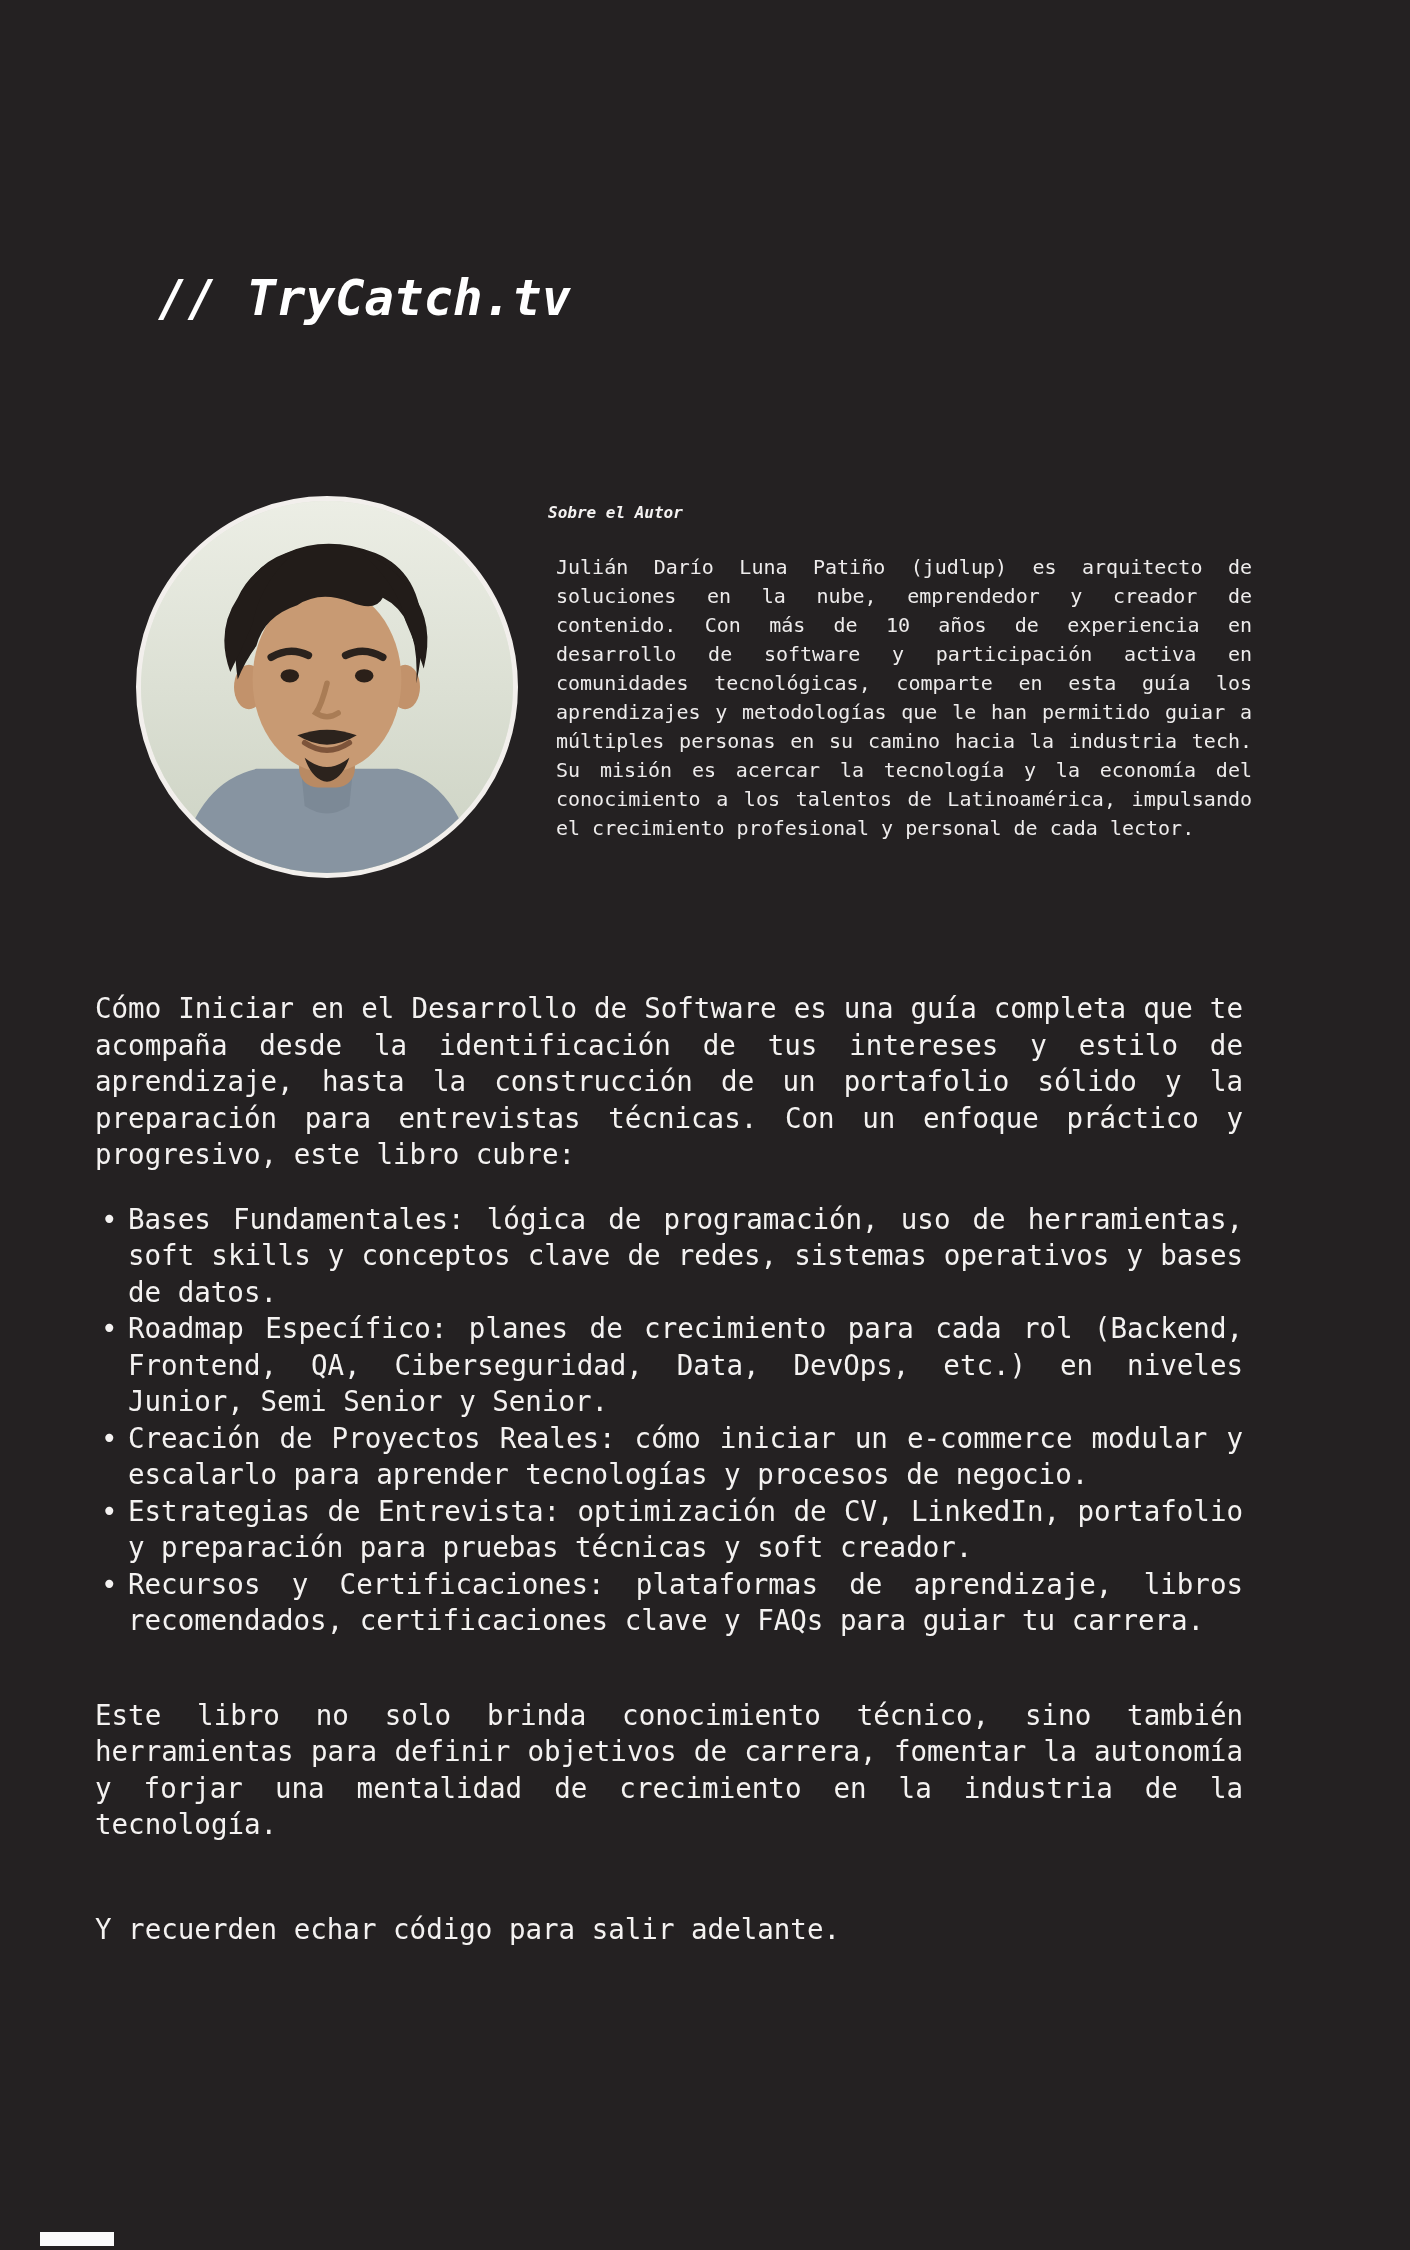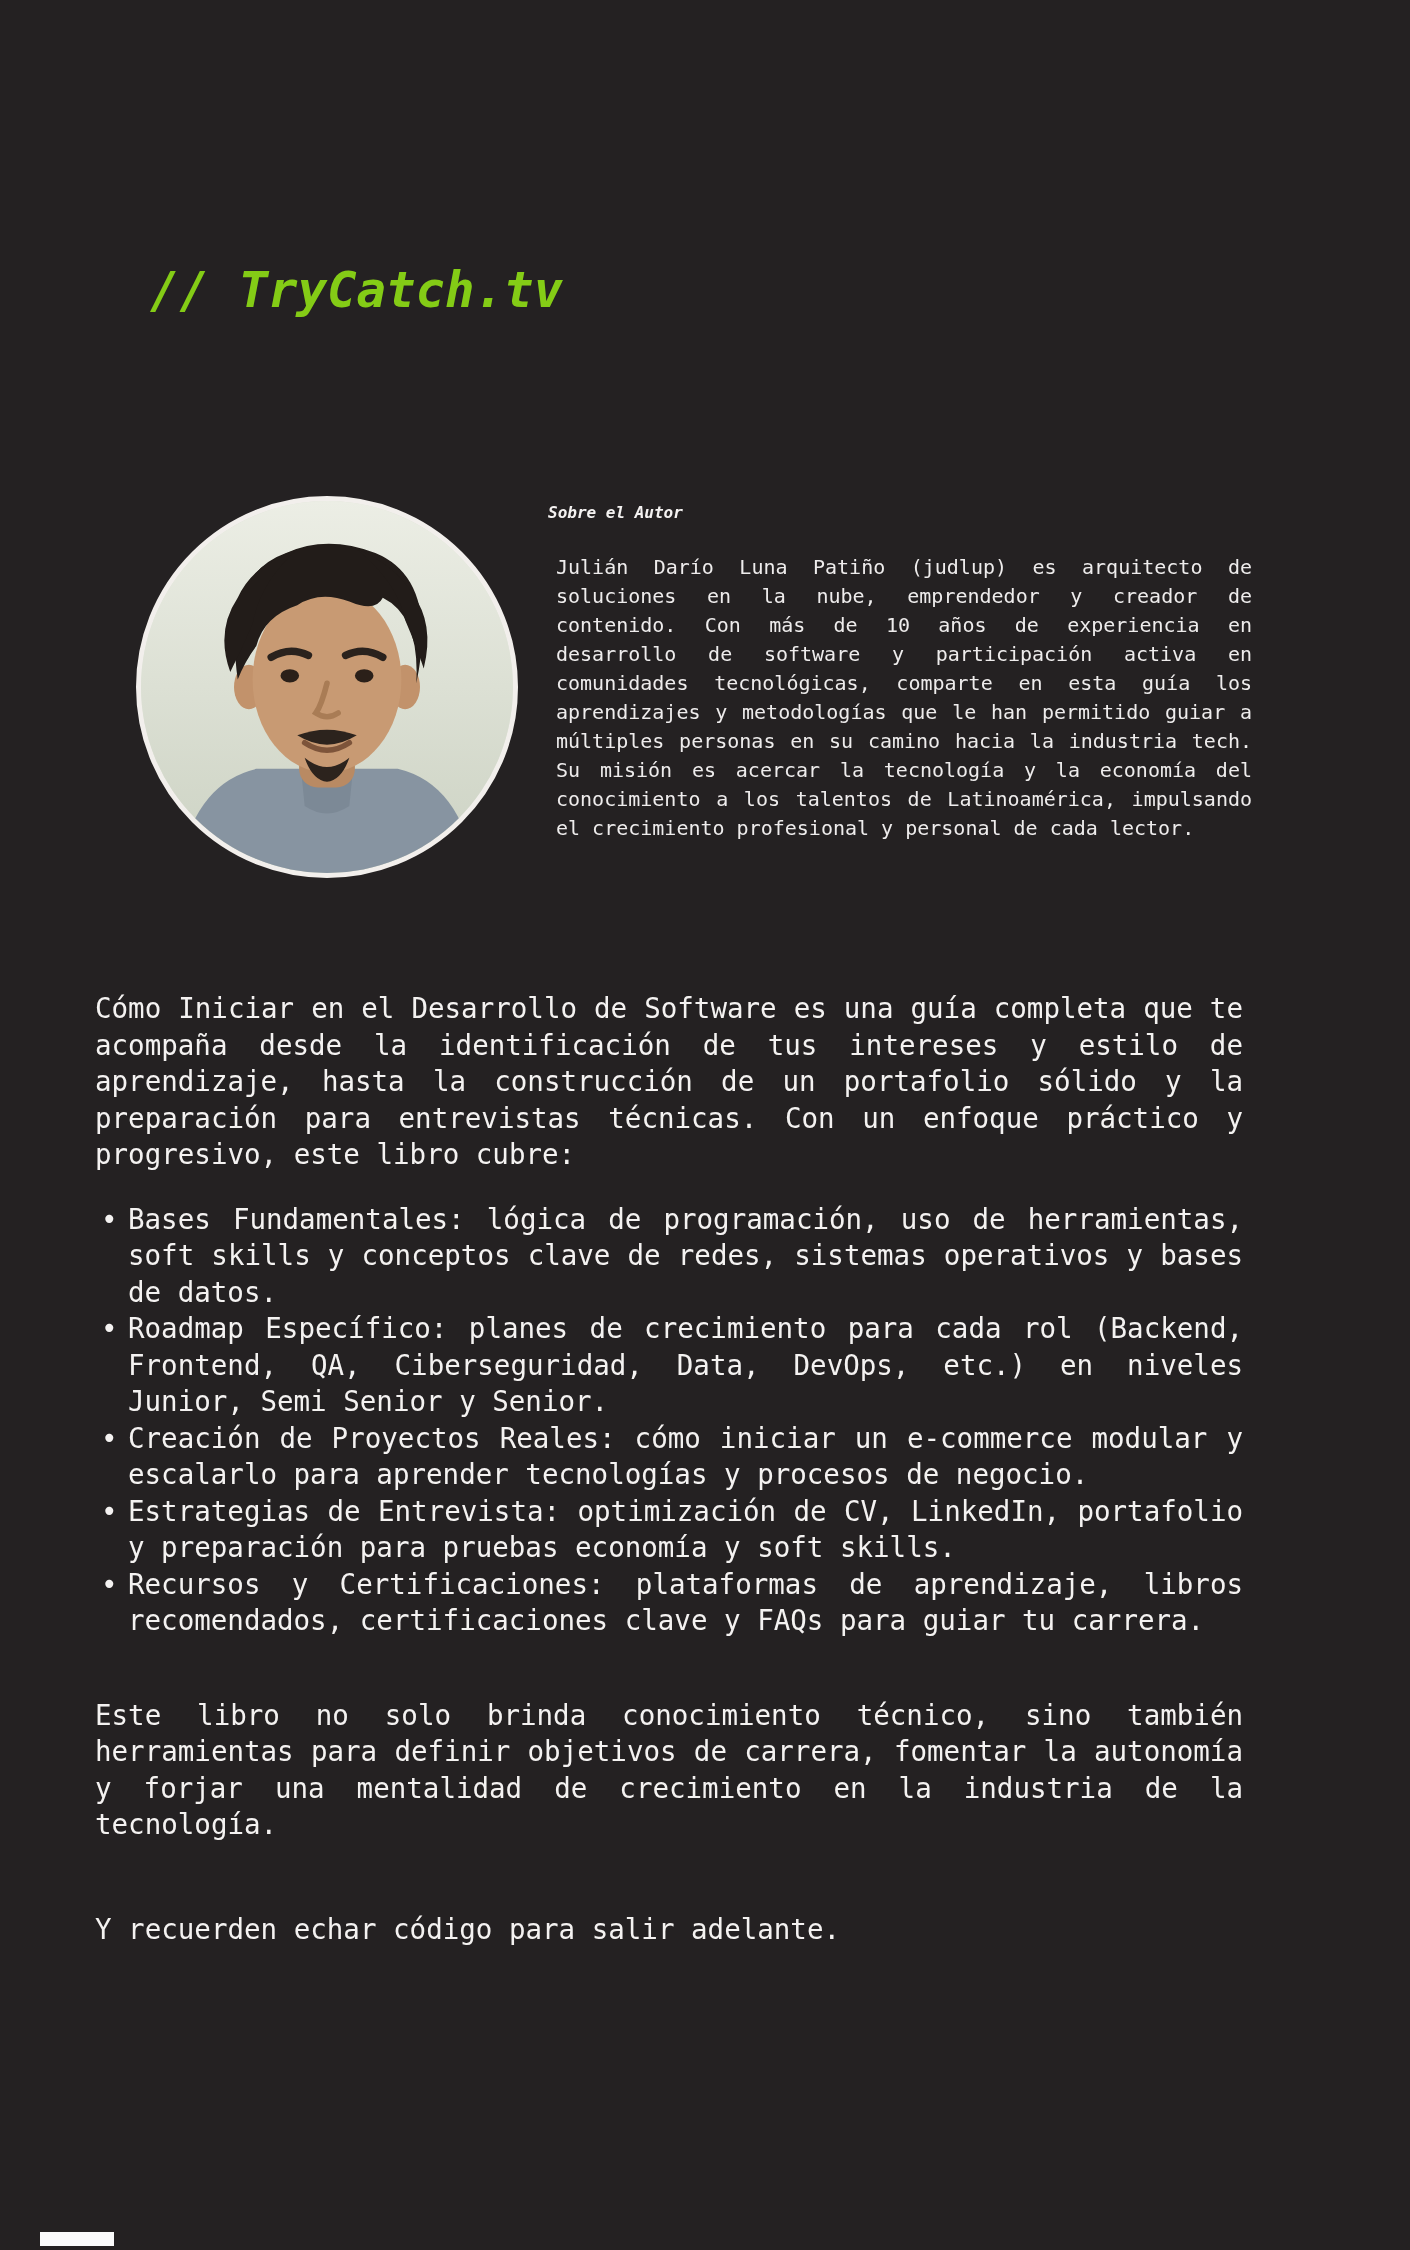--- a/index.html
+++ b/index.html
@@ -3,23 +3,23 @@
 <meta charset="utf-8">
 <style>
   html,body{margin:0;padding:0;}
   body{
     width:1410px;height:2250px;position:relative;
     background:#242122;color:#f4f2f1;
     font-family:"DejaVu Sans Mono","Liberation Mono",monospace;
     overflow:hidden;
   }
   .logo{
-    position:absolute;left:142px;top:256px;margin:8px;
+    position:absolute;left:142px;top:256px;margin:16px;
     font-size:49px;line-height:1.1;font-weight:700;font-style:oblique;
-    letter-spacing:0;color:#84cc16;white-space:nowrap;
+    letter-spacing:0;color:#ffffff;white-space:nowrap;
   }
   .avatar{
     position:absolute;left:136px;top:496px;width:372px;height:372px;
     border-radius:50%;border:5px solid #f2efec;overflow:hidden;
     background:#e2e5da;
   }
   .avatar svg{display:block;width:100%;height:100%;}
   .author-text{
     position:absolute;left:548px;top:503px;width:712px;
   }
@@ -113,21 +113,21 @@
     <li>
       <span class="bullet">•</span>
       <span>Roadmap Específico: planes de crecimiento para cada rol (Backend, Frontend, QA, Ciberseguridad, Data, DevOps, etc.) en niveles Junior, Semi Senior y Senior.</span>
     </li>
     <li>
       <span class="bullet">•</span>
       <span>Creación de Proyectos Reales: cómo iniciar un e-commerce modular y escalarlo para aprender tecnologías y procesos de negocio.</span>
     </li>
     <li>
       <span class="bullet">•</span>
-      <span>Estrategias de Entrevista: optimización de CV, LinkedIn, portafolio y preparación para pruebas economía y soft skills.</span>
+      <span>Estrategias de Entrevista: optimización de CV, LinkedIn, portafolio y preparación para pruebas técnicas y soft creador.</span>
     </li>
     <li>
       <span class="bullet">•</span>
       <span>Recursos y Certificaciones: plataformas de aprendizaje, libros recomendados, certificaciones clave y FAQs para guiar tu carrera.</span>
     </li>
   </ul>
   <p class="closing">Este libro no solo brinda conocimiento técnico, sino también herramientas para definir objetivos de carrera, fomentar la autonomía y forjar una mentalidad de crecimiento en la industria de la tecnología.</p>
   <p class="tagline">Y recuerden echar código para salir adelante.</p>
 </main>
 

